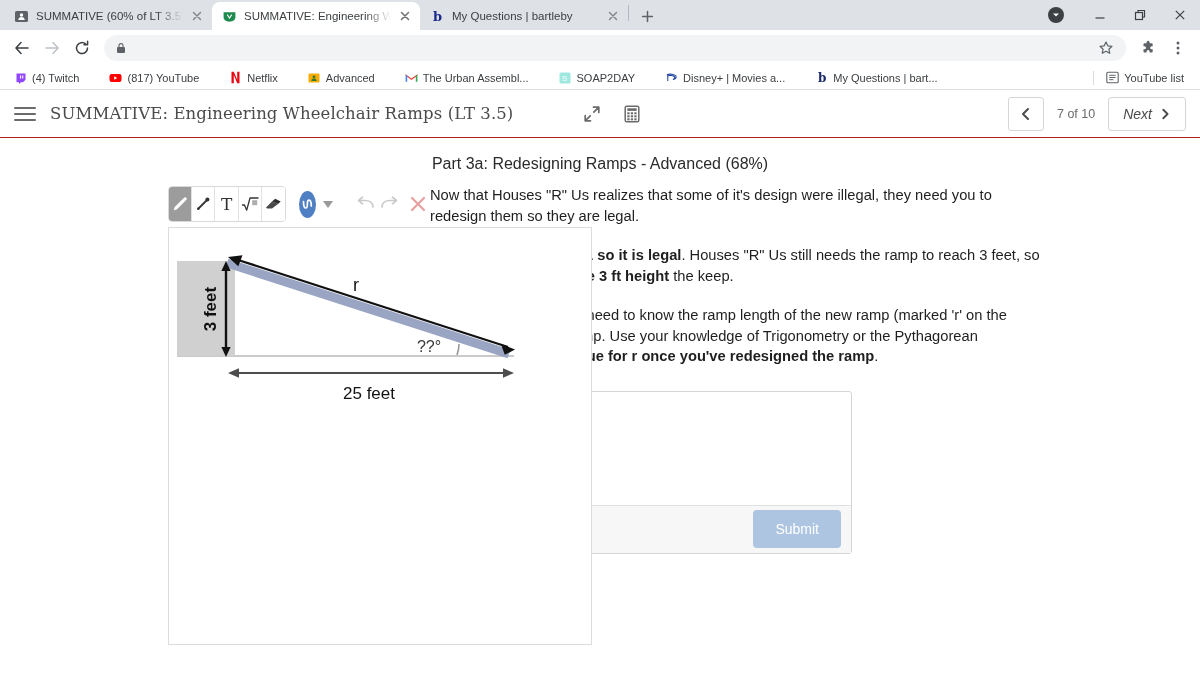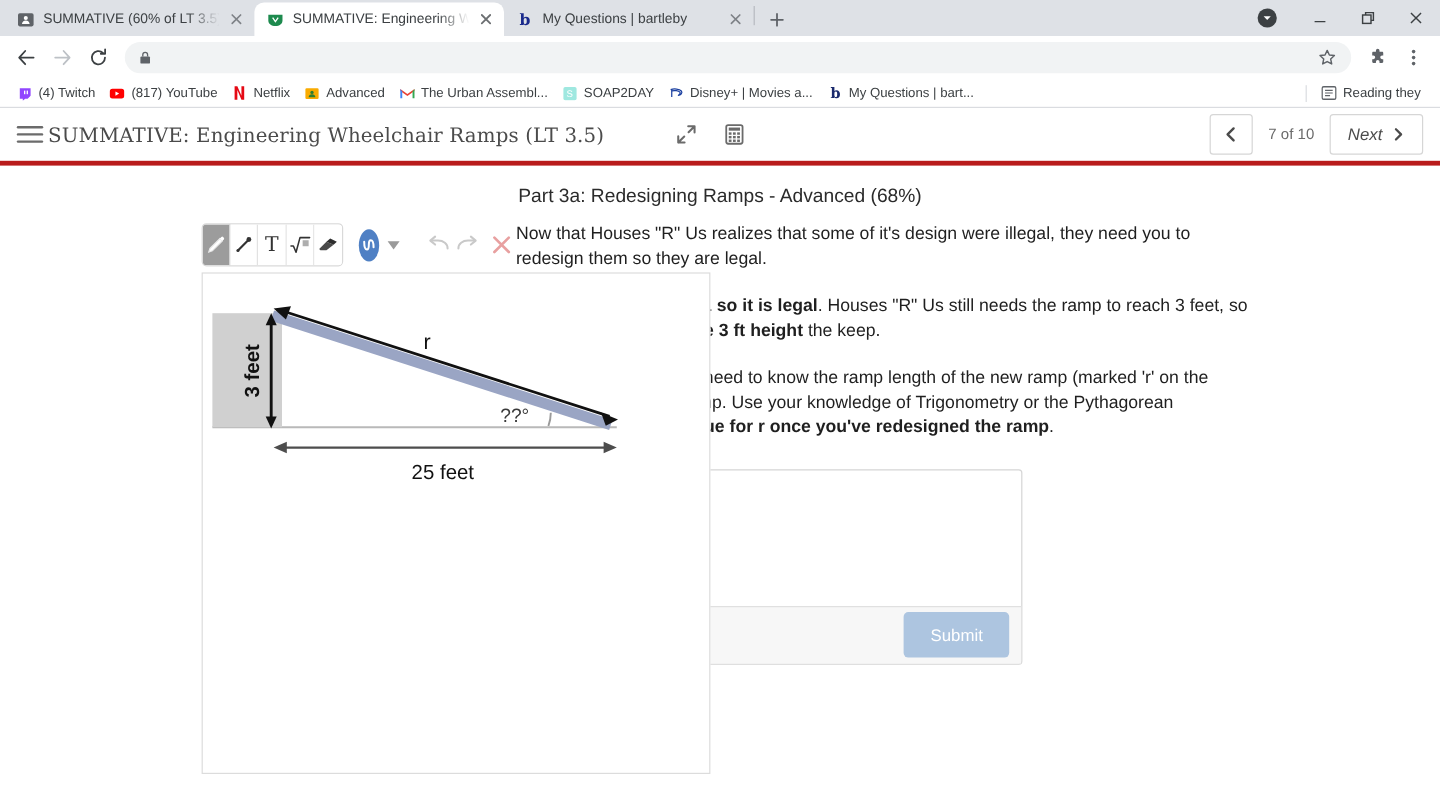--- a/index.html
+++ b/index.html
@@ -53,34 +53,34 @@
     flex: 1 1 auto; height: 26px; background: #f1f3f4; border-radius: 13px;
     display: flex; align-items: center; padding: 0 12px 0 11px; gap: 8px;
     margin: 0 6px; font-size: 12.5px; color: #5f6368;
   }
   .url-strong { color: #202124; }
   .omni-right { margin-left: auto; display: flex; align-items: center; gap: 2px; }
   .tb-icon { width: 28px; height: 28px; display: flex; align-items: center; justify-content: center; }
 
   .bookmarks {
     height: 24px; background: #fff; display: flex; align-items: center;
-    padding: 0 8px; gap: 0; flex: 0 0 24px; border-bottom: 1px solid #dadce0;
+    padding: 0 8px; gap: 18px; flex: 0 0 24px; border-bottom: 1px solid #dadce0;
     font-size: 11px; color: #3c4043;
   }
   .bm { display: flex; align-items: center; gap: 5px; padding: 2px 6px; border-radius: 4px; white-space: nowrap; }
   .bm-ico { width: 13px; height: 13px; flex: 0 0 13px; display: flex; align-items: center; justify-content: center; font-size: 10px; }
   .bm-right { margin-left: auto; display: flex; align-items: center; gap: 6px; padding-right: 2px; }
   .bm-divider { width: 1px; height: 14px; background: #dadce0; }
 
   
   .page { flex: 1 1 auto; background: #fff; display: flex; flex-direction: column; overflow: hidden; }
 
   .ds-header {
     height: 48px; flex: 0 0 48px; display: flex; align-items: center;
-    padding: 0 14px 0 14px; border-bottom: 4px solid #b91c1c; gap: 4px;
+    padding: 0 14px 0 14px; border-bottom: 1px solid #b91c1c; gap: 14px;
   }
   .hamburger { width: 22px; display: flex; flex-direction: column; gap: 4px; }
   .hamburger span { display: block; height: 2px; background: #6b6b6b; border-radius: 1px; }
   .ds-titles { display: flex; flex-direction: column; justify-content: center; }
   .ds-title {
     font-family: "DejaVu Serif", "Liberation Serif", serif;
     font-size: 16.5px; color: #4b4b4b; letter-spacing: .1px; line-height: 19px;
   }
   .ds-sub { font-size: 10px; color: #8a8a8a; letter-spacing: .6px; line-height: 13px; }
   .hdr-tools { display: flex; align-items: center; gap: 22px; margin-left: 56px; }
@@ -374,21 +374,21 @@
 
     <div class="bm-right">
       <span class="bm-divider"></span>
       <div class="bm">
         <span class="bm-ico">
           <svg width="13" height="13" viewBox="0 0 13 13">
               <rect x="0.8" y="1.3" width="11.4" height="10.4" rx="1.3" fill="none" stroke="#5f6368" stroke-width="1.1"></rect>
               <path d="M3.2 4.3h6.4M3.2 6.5h6.4M3.2 8.7h4.2" stroke="#5f6368" stroke-width="1"></path>
             </svg>
         </span>
-        <span>Reading they</span>
+        <span>YouTube list</span>
       </div>
     </div>
   </div>
 
   <div class="page">
 
     <div class="ds-header">
       <div class="hamburger">
         <span></span>
           <span></span>

